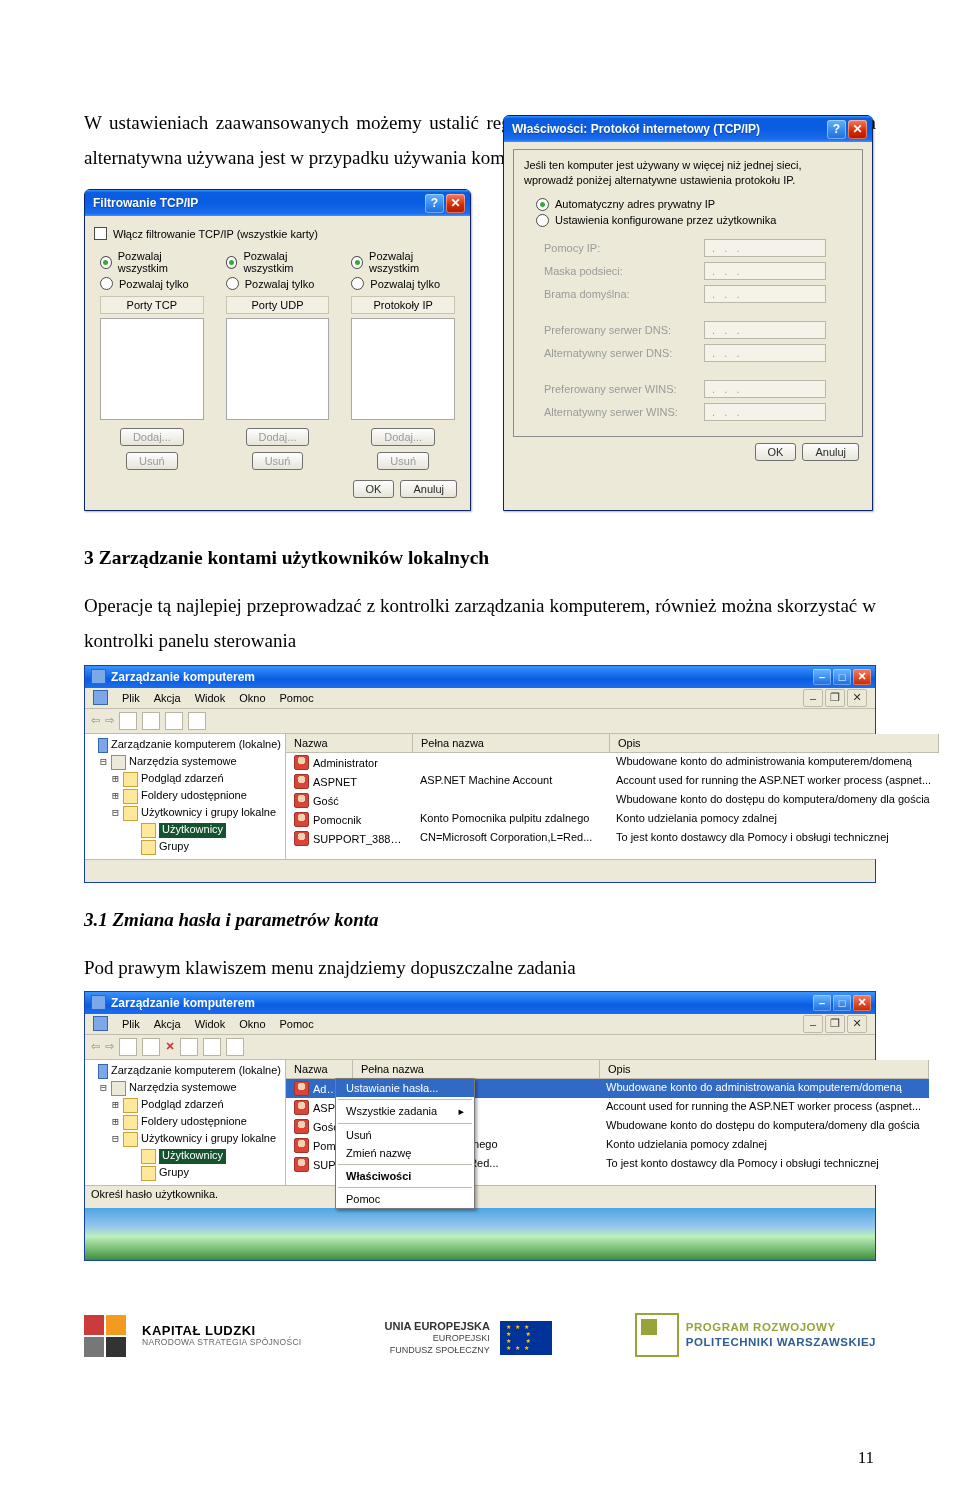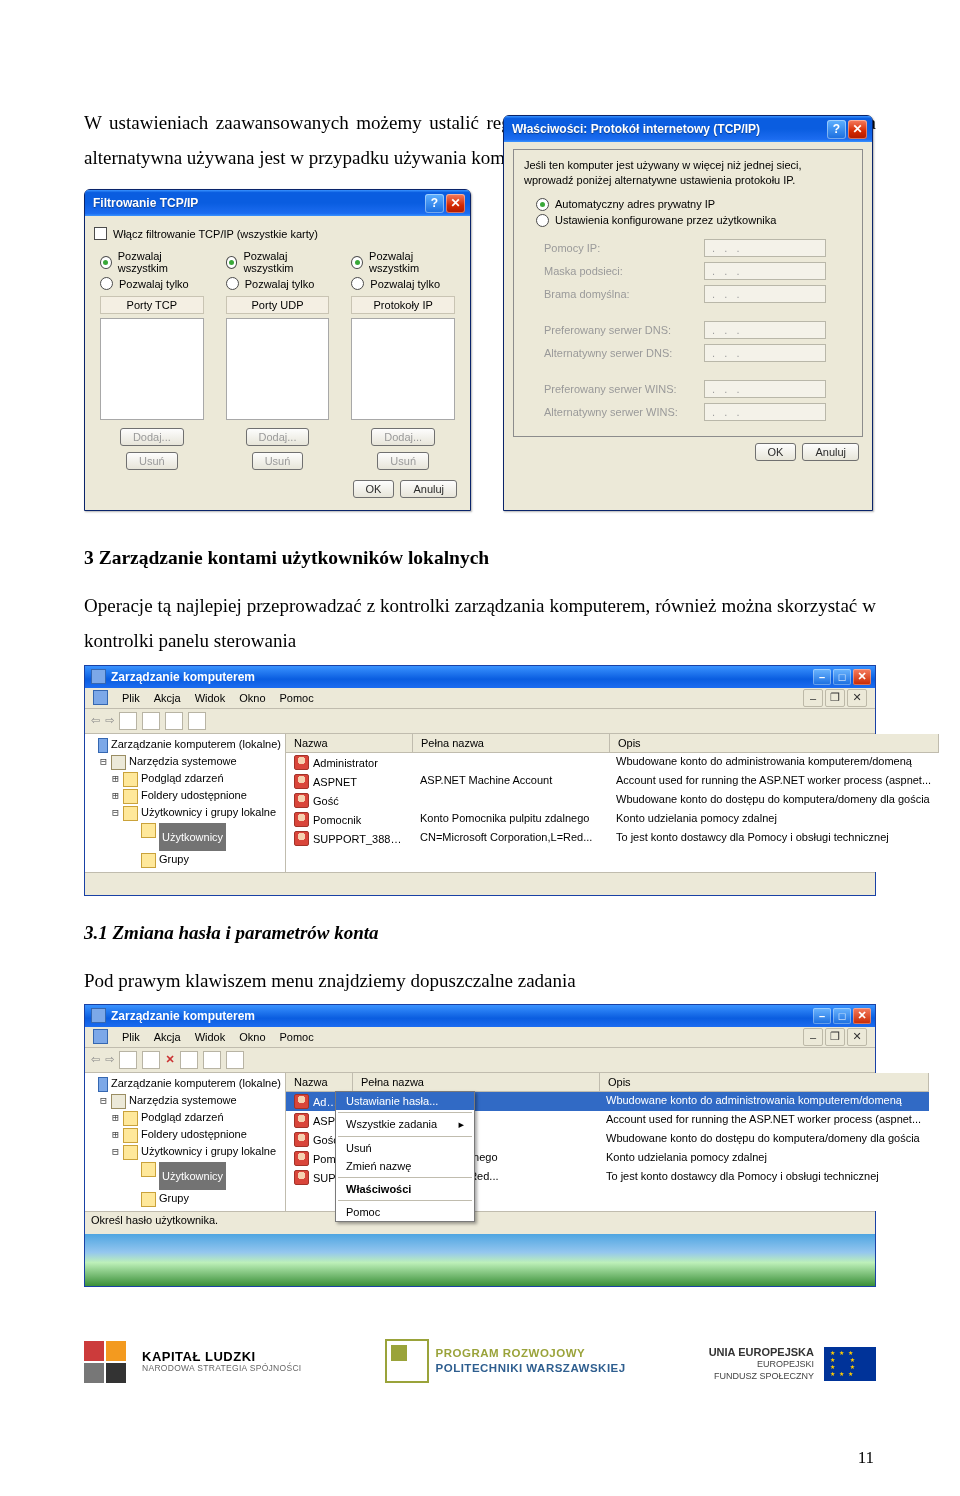--- a/index.html
+++ b/index.html
@@ -53,21 +53,21 @@
   .t-ic { width:16px; height:16px; border:1px solid #b8b4a4; background:#fff; }
   .mmc-body { display:flex; }
   .mmc-tree { width:192px; border-right:1px solid #c0bcae; background:#fff; padding:3px 4px; font-size:11px; }
   .tree-item { display:flex; gap:3px; padding:1px 0; white-space:nowrap; }
   .tw { width:9px; text-align:center; font-family:monospace; font-size:11px; color:#4b4b4b; }
   .ic16 { width:13px; height:13px; display:inline-block; }
   .ic-comp { background:#7ca8e8; border:1px solid #3567b1; }
   .ic-tool { background:#ece9d8; border:1px solid #9a8d63; }
   .ic-fold { background:#ffe89a; border:1px solid #caa23a; }
   .ic-uf { background:#ffe89a; border:1px solid #caa23a; }
-  .tree-sel { background:#737373; color:#fff; padding:8px 3px; }
+  .tree-sel { background:#14532d; color:#fff; padding:0 3px; }
   .mmc-list { flex:1; background:#fff; }
   .mmc-cols { display:flex; background:#ece9d8; border-bottom:1px solid #c0bcae; font-size:11px; }
   .mmc-col { padding:3px 8px; border-right:1px solid #c0bcae; }
   .mmc-row { display:flex; font-size:11px; padding:1px 0; }
   .mmc-cell { padding:1px 8px; overflow:hidden; white-space:nowrap; text-overflow:ellipsis; }
   .u-ic { width:13px; height:13px; display:inline-block; margin-right:4px; vertical-align:-3px; border-radius:2px; background:radial-gradient(circle at 50% 35%,#f5d1b0 35%,#d9453a 36%); border:1px solid #a33228; }
   .row-sel { background:#316ac5; color:#fff; }
   .row-sel .u-ic { filter:none; }
   .status-bar { height:18px; background:#ece9d8; border-top:1px solid #c0bcae; font-size:11px; padding:2px 6px; }
 
@@ -513,36 +513,36 @@
             <div></div>
             <div></div>
             <div></div>
           </div>
       <div class="kap-txt">
         <b>KAPITAŁ LUDZKI</b>
         <span>NARODOWA STRATEGIA SPÓJNOŚCI</span>
       </div>
     </div>
   </div>
+  <div class="logo-block right">
+    <div class="eu-block">
+      <div class="eu-txt">
+        <b>UNIA EUROPEJSKA</b>
+        <span>EUROPEJSKI</span>
+        <span>FUNDUSZ SPOŁECZNY</span>
+      </div>
+      <div class="eu-flag"></div>
+    </div>
+  </div>
   <div class="logo-block prog-center">
     <div class="prog-logo">
       <div class="prog-sq"></div>
       <div class="prog-txt">
         <div class="l1">PROGRAM ROZWOJOWY</div>
         <div class="l2">POLITECHNIKI WARSZAWSKIEJ</div>
       </div>
     </div>
   </div>
-  <div class="logo-block right">
-    <div class="eu-block">
-      <div class="eu-txt">
-        <b>UNIA EUROPEJSKA</b>
-        <span>EUROPEJSKI</span>
-        <span>FUNDUSZ SPOŁECZNY</span>
-      </div>
-      <div class="eu-flag"></div>
-    </div>
-  </div>
 </div>
 
 <div class="page-num">11</div>
 
 </div>
 
 </body></html>

